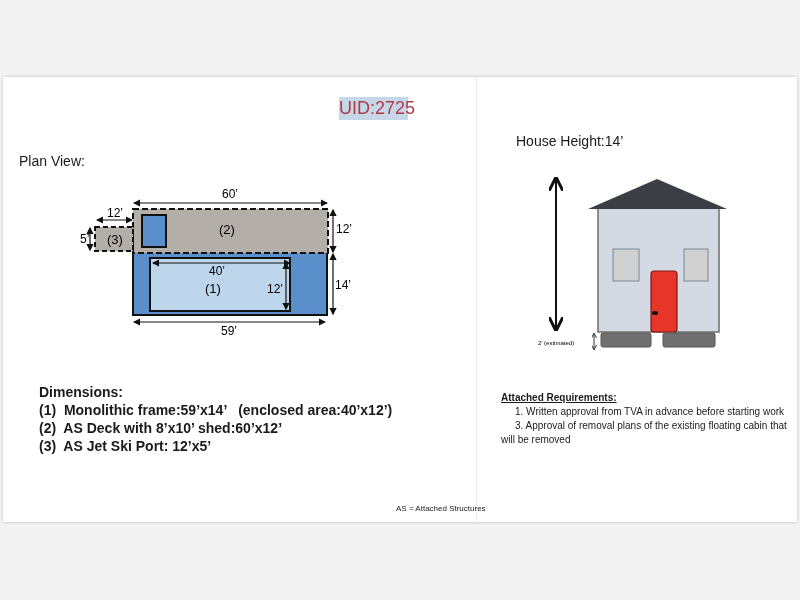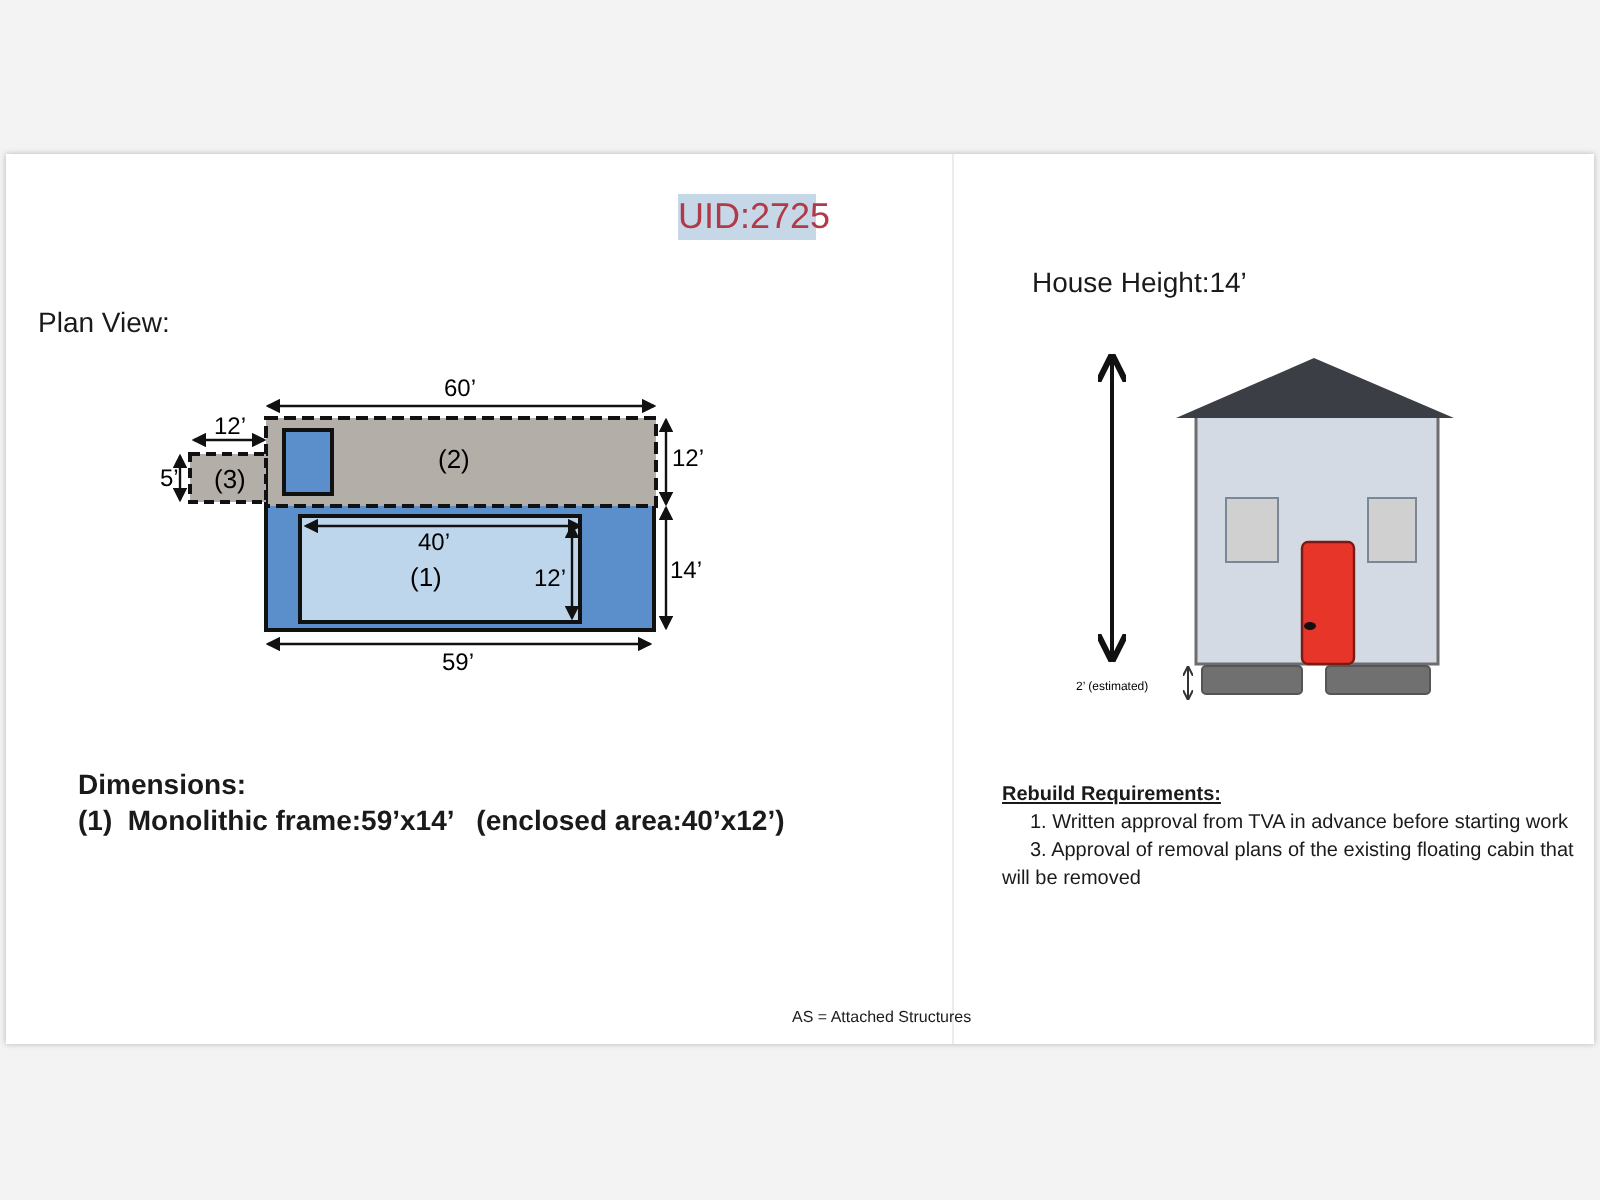--- a/index.html
+++ b/index.html
@@ -72,20 +72,22 @@
     <text class="svgtext" x="206" y="198" font-size="12">40’</text>
     <text class="svgtext" x="202" y="216" font-size="13">(1)</text>
     <text class="svgtext" x="264" y="216" font-size="12">12’</text>
     <text class="svgtext" x="332" y="212" font-size="12">14’</text>
     <text class="svgtext" x="218" y="258" font-size="12">59’</text>
   </svg>
 
   <div class="dims">
     <div>Dimensions:</div>
     <div class="row">(1)  Monolithic frame:59’x14’   (enclosed area:40’x12’)</div>
+    <div class="row">(2)  AS Deck with 8’x10’ shed:60’x12’</div>
+    <div class="row">(3)  AS Jet Ski Port: 12’x5’</div>
   </div>
 
   <div class="house-title">House Height:14’</div>
 
   <svg style="left:0;top:0;" width="794" height="300">
     <defs>
       <marker id="arr2" markerWidth="7" markerHeight="7" refX="6" refY="3.5" orient="auto-start-reverse">
         <path d="M0,0 L7,3.5 L0,7" fill="none" stroke="#111" stroke-width="1.5"></path>
       </marker>
       <marker id="arr3" markerWidth="5" markerHeight="5" refX="4" refY="2.5" orient="auto-start-reverse">
@@ -106,19 +108,19 @@
     <ellipse cx="652" cy="236" rx="3" ry="2" fill="#111"></ellipse>
 
     <rect x="598" y="256" width="50" height="14" rx="2" fill="#707070" stroke="#555" stroke-width="1"></rect>
     <rect x="660" y="256" width="52" height="14" rx="2" fill="#707070" stroke="#555" stroke-width="1"></rect>
 
     <line x1="591" y1="257" x2="591" y2="272" stroke="#333" stroke-width="1" marker-start="url(#arr3)" marker-end="url(#arr3)"></line>
     <text class="svgtext" x="535" y="268" font-size="6">2’ (estimated)</text>
   </svg>
 
   <div class="req">
-    <div class="h">Rebuild Requirements:</div>
+    <div class="h">Attached Requirements:</div>
     <div class="item">1.  Written approval from TVA in advance before starting work</div>
     <div class="item">3.  Approval of removal plans of the existing floating cabin that will be removed</div>
   </div>
 
   <div class="foot">AS = Attached Structures</div>
 </div>
 
 </body></html>

